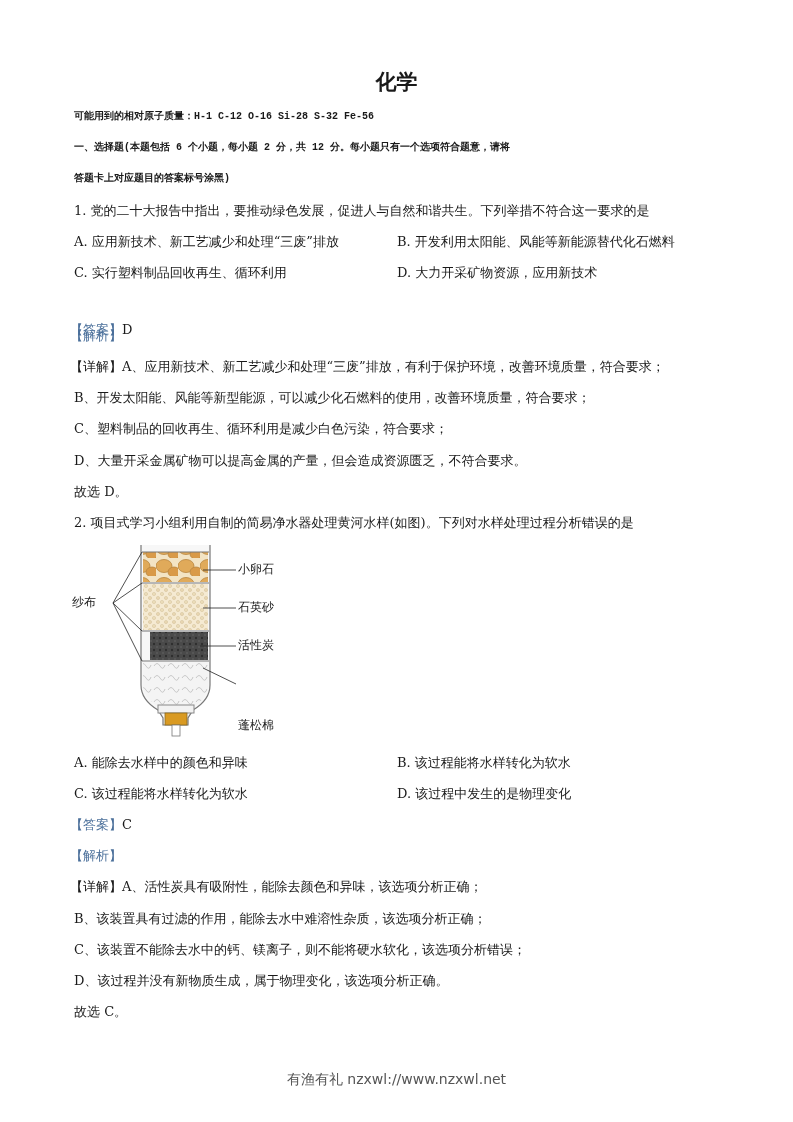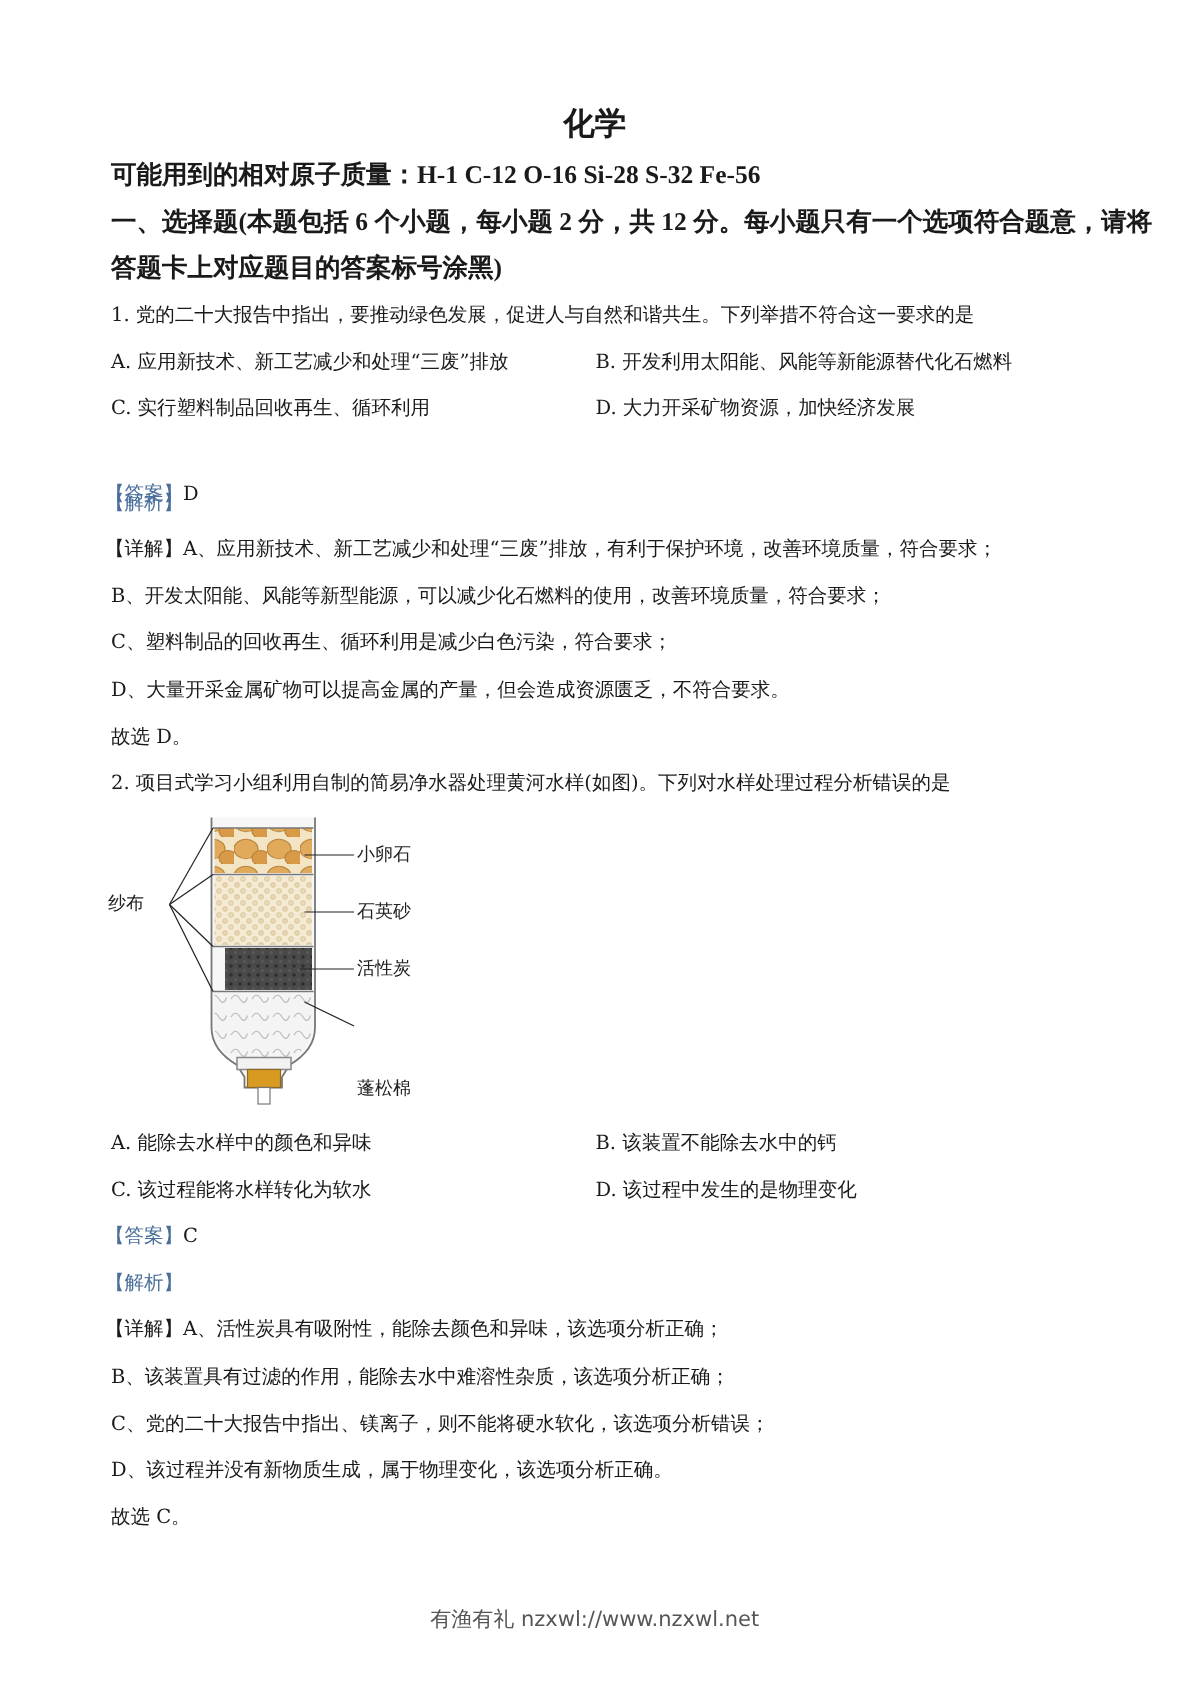--- a/index.html
+++ b/index.html
@@ -2,21 +2,21 @@
 <html><head>
 <meta charset="utf-8">
 <style>
   html, body { margin: 0; padding: 0; background: #ffffff; }
   body { width: 793px; height: 1122px; position: relative; overflow: hidden;
          font-family: "DejaVu Serif", "Liberation Serif", serif; color: #1a1a1a; }
   .page { position: absolute; left: 0; top: 0; width: 793px; height: 1084px; }
   .title { position: absolute; top: 68px; left: 0; width: 793px; text-align: center;
            font-size: 21px; font-weight: bold; font-family: "DejaVu Sans", sans-serif; }
   .line { position: absolute; left: 74px; font-size: 13px; line-height: 20px; white-space: nowrap; }
-  .bold { font-weight: bold; font-family: Liberation Serif, serif; font-size: 17px; }
+  .bold { font-weight: bold; font-family: Liberation Mono, monospace; font-size: 10px; }
   .label { color: #4a6f9a; }
   .opt-right { position: absolute; left: 397px; }
   .figure { position: absolute; left: 68px; top: 540px; width: 230px; height: 200px; }
   .fig-label { position: absolute; font-size: 12px; font-family: "DejaVu Sans", sans-serif; color: #222; }
   .footer { position: absolute; top: 1071px; left: 0; width: 793px; text-align: center;
             font-size: 14px; color: #555; font-family: "DejaVu Sans", sans-serif; }
 </style>
 </head>
 <body>
 
@@ -27,21 +27,21 @@
   <div class="line bold" style="top:107px;">可能用到的相对原子质量：H-1 C-12 O-16 Si-28 S-32 Fe-56</div>
   <div class="line bold" style="top:138px;">一、选择题(本题包括 6 个小题，每小题 2 分，共 12 分。每小题只有一个选项符合题意，请将</div>
   <div class="line bold" style="top:169px;">答题卡上对应题目的答案标号涂黑)</div>
 
   <div class="line" style="top:201px;">1. 党的二十大报告中指出，要推动绿色发展，促进人与自然和谐共生。下列举措不符合这一要求的是</div>
   <div class="line" style="top:232px;">
     <span>A. 应用新技术、新工艺减少和处理“三废”排放</span>
   </div>
   <div class="line opt-right" style="top:232px;">B. 开发利用太阳能、风能等新能源替代化石燃料</div>
   <div class="line" style="top:263px;">C. 实行塑料制品回收再生、循环利用</div>
-  <div class="line opt-right" style="top:263px;">D. 大力开采矿物资源，加快经济发展</div>
+  <div class="line opt-right" style="top:263px;">D. 大力开采矿物资源，应用新技术</div>
 
   <div class="line" style="top:295px; left:70px;margin-top:25px;">
     <span class="label">【答案】</span><span>D</span>
   </div>
   <div class="line label" style="top:326px; left:70px;">【解析】</div>
 
   <div class="line" style="top:357px; left:70px;">
     <span>【详解】</span><span>A、应用新技术、新工艺减少和处理“三废”排放，有利于保护环境，改善环境质量，符合要求；</span>
   </div>
   <div class="line" style="top:388px;">B、开发太阳能、风能等新型能源，可以减少化石燃料的使用，改善环境质量，符合要求；</div>
@@ -105,31 +105,31 @@
       </g>
     </svg>
     <div class="fig-label" style="left:4px; top:54px;">纱布</div>
     <div class="fig-label" style="left:170px; top:21px;">小卵石</div>
     <div class="fig-label" style="left:170px; top:59px;">石英砂</div>
     <div class="fig-label" style="left:170px; top:97px;">活性炭</div>
     <div class="fig-label" style="left:170px; top:135px;margin-top:42px;">蓬松棉</div>
   </div>
 
   <div class="line" style="top:753px;">A. 能除去水样中的颜色和异味</div>
-  <div class="line opt-right" style="top:753px;">B. 该装置不能除去水中的钙</div>
+  <div class="line opt-right" style="top:753px;">B. 该过程能将水样转化为软水</div>
   <div class="line" style="top:784px;">C. 该过程能将水样转化为软水</div>
   <div class="line opt-right" style="top:784px;text-align:center;">D. 该过程中发生的是物理变化</div>
 
   <div class="line" style="top:815px; left:70px;">
     <span class="label">【答案】</span><span>C</span>
   </div>
   <div class="line label" style="top:846px; left:70px;">【解析】</div>
 
   <div class="line" style="top:877px; left:70px;">
     <span>【详解】</span><span>A、活性炭具有吸附性，能除去颜色和异味，该选项分析正确；</span>
   </div>
   <div class="line" style="top:909px;">B、该装置具有过滤的作用，能除去水中难溶性杂质，该选项分析正确；</div>
-  <div class="line" style="top:940px;">C、党的二十大报告中指出、镁离子，则不能将硬水软化，该选项分析错误；</div>
+  <div class="line" style="top:940px;">C、该装置不能除去水中的钙、镁离子，则不能将硬水软化，该选项分析错误；</div>
   <div class="line" style="top:971px;">D、该过程并没有新物质生成，属于物理变化，该选项分析正确。</div>
   <div class="line" style="top:1002px;">故选 C。</div>
 
   <div class="footer">有渔有礼 nzxwl://www.nzxwl.net</div>
 </div>
 
 </body></html>

